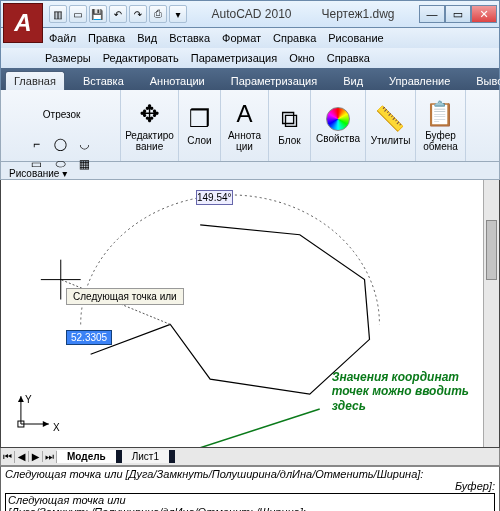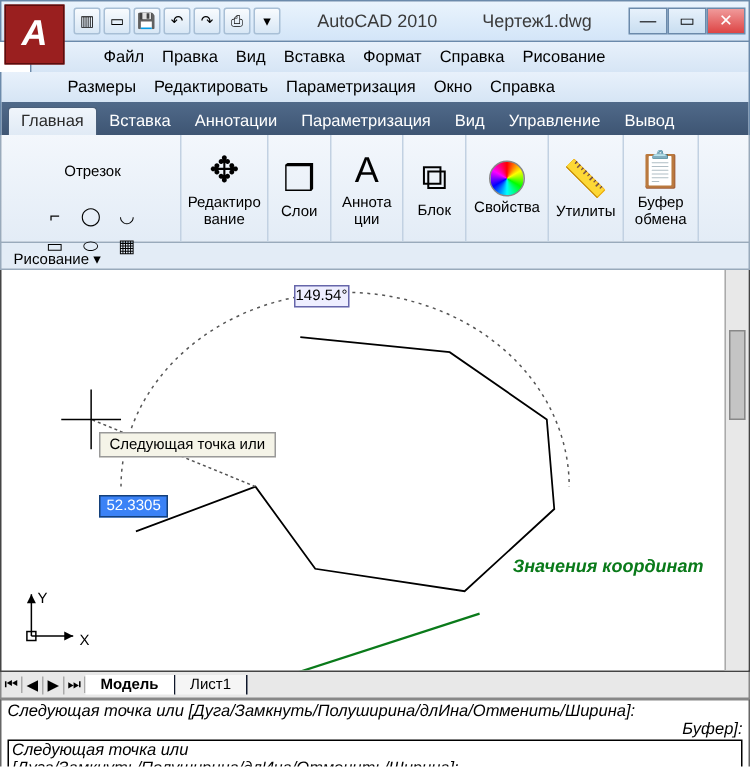--- a/index.html
+++ b/index.html
@@ -10,26 +10,26 @@
   .logoBox { width: 40px; height: 40px; background: #9a1f1f; position: absolute; left: 3px; top: 3px; z-index: 10; display:flex; align-items:center; justify-content:center; border: 1px solid #5a0d0d; }
   .logoBox span { color:#fff; font-size:24px; font-weight:bold; font-style:italic; }
   .qat { margin-left: 48px; display:flex; gap:2px; }
   .qat .qbtn { width: 18px; height: 18px; background: linear-gradient(#f8fbfe,#d8e7f5); border: 1px solid #a8bfd6; border-radius:2px; display:flex; align-items:center; justify-content:center; font-size:10px; cursor:pointer; }
   .title { flex:1; text-align:center; font-size: 12px; color:#3b3b3b; display:flex; justify-content:center; gap: 30px; }
   .winbtns { display:flex; margin-right:2px; }
   .winbtns div { width: 26px; height:18px; border:1px solid #6b8aab; background:linear-gradient(#e7f1fb,#c9def1); font-size:11px; text-align:center; line-height:16px; cursor:pointer; }
   .winbtns .close { background: linear-gradient(#f09a9a,#d44); color:#fff; }
   
   
-  .menuBar { height: 20px; background: linear-gradient(#e8f1fb,#d6e5f5); border-left:1px solid #6b8aab; border-right:1px solid #6b8aab; padding-left: 48px; display:flex; align-items:center; font-size:11px; gap: 12px; margin-left: 20px; }
+  .menuBar { height: 20px; background: linear-gradient(#e8f1fb,#d6e5f5); border-left:1px solid #6b8aab; border-right:1px solid #6b8aab; padding-left: 48px; display:flex; align-items:center; font-size:11px; gap: 12px; }
   .menuBar span { cursor:pointer; }
   .menuBar2 { height: 20px; background: linear-gradient(#e8f1fb,#d6e5f5); border-left:1px solid #6b8aab; border-right:1px solid #6b8aab; padding-left: 44px; display:flex; align-items:center; font-size:11px; gap: 12px; }
   
   
-  .ribbonTabs { height: 22px; background: linear-gradient(#506a8a,#3e5573); border-left:1px solid #6b8aab; border-right:1px solid #6b8aab; display:flex; align-items:flex-end; padding-left:4px; font-size:11px; gap:0; }
+  .ribbonTabs { height: 22px; background: linear-gradient(#506a8a,#3e5573); border-left:1px solid #6b8aab; border-right:1px solid #6b8aab; display:flex; align-items:flex-end; padding-left:4px; font-size:11px; gap:10px; }
   .ribbonTabs .tab { padding: 3px 8px; color:#fff; cursor:pointer; }
   .ribbonTabs .tab.active { background: linear-gradient(#f0f5fb,#e0eaf5); color:#2a2a2a; border-radius: 3px 3px 0 0; border: 1px solid #4a5f7a; border-bottom:none; }
   
   
   .ribbon { height: 72px; background: linear-gradient(#f3f7fc,#e3ecf6); border:1px solid #9ab; border-top:none; display:flex; }
   .panel { border-right:1px solid #c2d1e2; padding: 2px 6px; display:flex; flex-direction:column; align-items:center; justify-content:center; font-size:10px; }
   .panel .big { font-size: 24px; }
   .panel .lbl { font-size:10px; margin-top:2px; }
   .drawPanel { width: 120px; flex-direction: row; flex-wrap:wrap; align-items:flex-start; padding:4px; position:relative; }
   .drawPanel .slot { width: 24px; height: 20px; border:1px solid transparent; display:flex; align-items:center; justify-content:center; font-size:12px; cursor:pointer; }
@@ -43,21 +43,21 @@
   .canvasWrap { position:relative; height: 268px; background:#fff; border:1px solid #444; border-top:none; overflow:hidden; }
   svg.drawing { position:absolute; inset:0; }
   .dimBox { position:absolute; background:#eef; border:1px solid #66a; font-size:10px; padding:1px 0; }
   .dimBoxSel { position:absolute; background:#3b82f6; color:#fff; border:1px solid #14407a; font-size:10px; padding:1px 4px; }
   .tooltip { position:absolute; background:#f5f4e8; border:1px solid #999; font-size:10px; padding:2px 6px; }
   .annot { position:absolute; color:#0a7a1a; font-style:italic; font-weight:bold; font-size:12px; font-family: "Times New Roman", serif; line-height:1.2; }
   
   
   .sheetTabs { height:18px; background:#e8e8e8; border:1px solid #888; border-top:none; display:flex; align-items:center; font-size:10px; gap:0; }
   .sheetTabs .nav { width:14px; text-align:center; border-right:1px solid #aaa; cursor:pointer; }
-  .sheetTabs .sTab { padding: 1px 10px; border-right:1px solid #0f172a; background:#f5f5f5; cursor:pointer; }
+  .sheetTabs .sTab { padding: 1px 10px; border-right:6px solid #0f172a; background:#f5f5f5; cursor:pointer; }
   .sheetTabs .sTab.active { background:#fff; font-weight:bold; }
 
   
   .cmdArea { height: 56px; border:1px solid #666; border-top:1px solid #888; background:#fff; font-family: "Courier New", monospace; font-size:11px; font-style:italic; padding: 1px 4px; overflow:hidden; }
   .cmdArea .line1 { white-space:nowrap; }
   .cmdInput { border:1px solid #000; padding: 0 2px; margin-top:1px; }
   
   .scrollV { position:absolute; right:0; top:0; bottom:0; width:16px; background:#e8e8e8; border-left:1px solid #aaa; }
   .scrollV .thumb { position:absolute; left:2px; right:2px; top:40px; height:60px; background:#c4c4c4; border:1px solid #888; }
 
@@ -192,20 +192,22 @@
       <line x1="0" y1="0" x2="28" y2="0" stroke="#000"></line>
         <polygon points="28,0 22,-3 22,3"></polygon>
       <rect x="-3" y="-3" width="6" height="6" fill="none" stroke="#000"></rect>
     </g>
   </svg>
   <div class="dimBox" style="left:195px; top:10px;">149.54°</div>
   <div class="tooltip" style="left:65px; top:108px;">Следующая точка или</div>
   <div class="dimBoxSel" style="left:65px; top:150px;">52.3305</div>
   <div class="annot" style="right:30px; top:190px; text-align:left;">
     <div>Значения координат</div>
+    <div>точек можно вводить</div>
+    <div>здесь</div>
   </div>
   <div style="position:absolute; left:24px; bottom:42px; font-size:10px">Y</div>
   <div style="position:absolute; left:52px; bottom:14px; font-size:10px">X</div>
   <div class="scrollV">
       <div class="thumb"></div>
     </div>
 </div>
 
 <div class="sheetTabs">
   <div class="nav">⏮</div>

